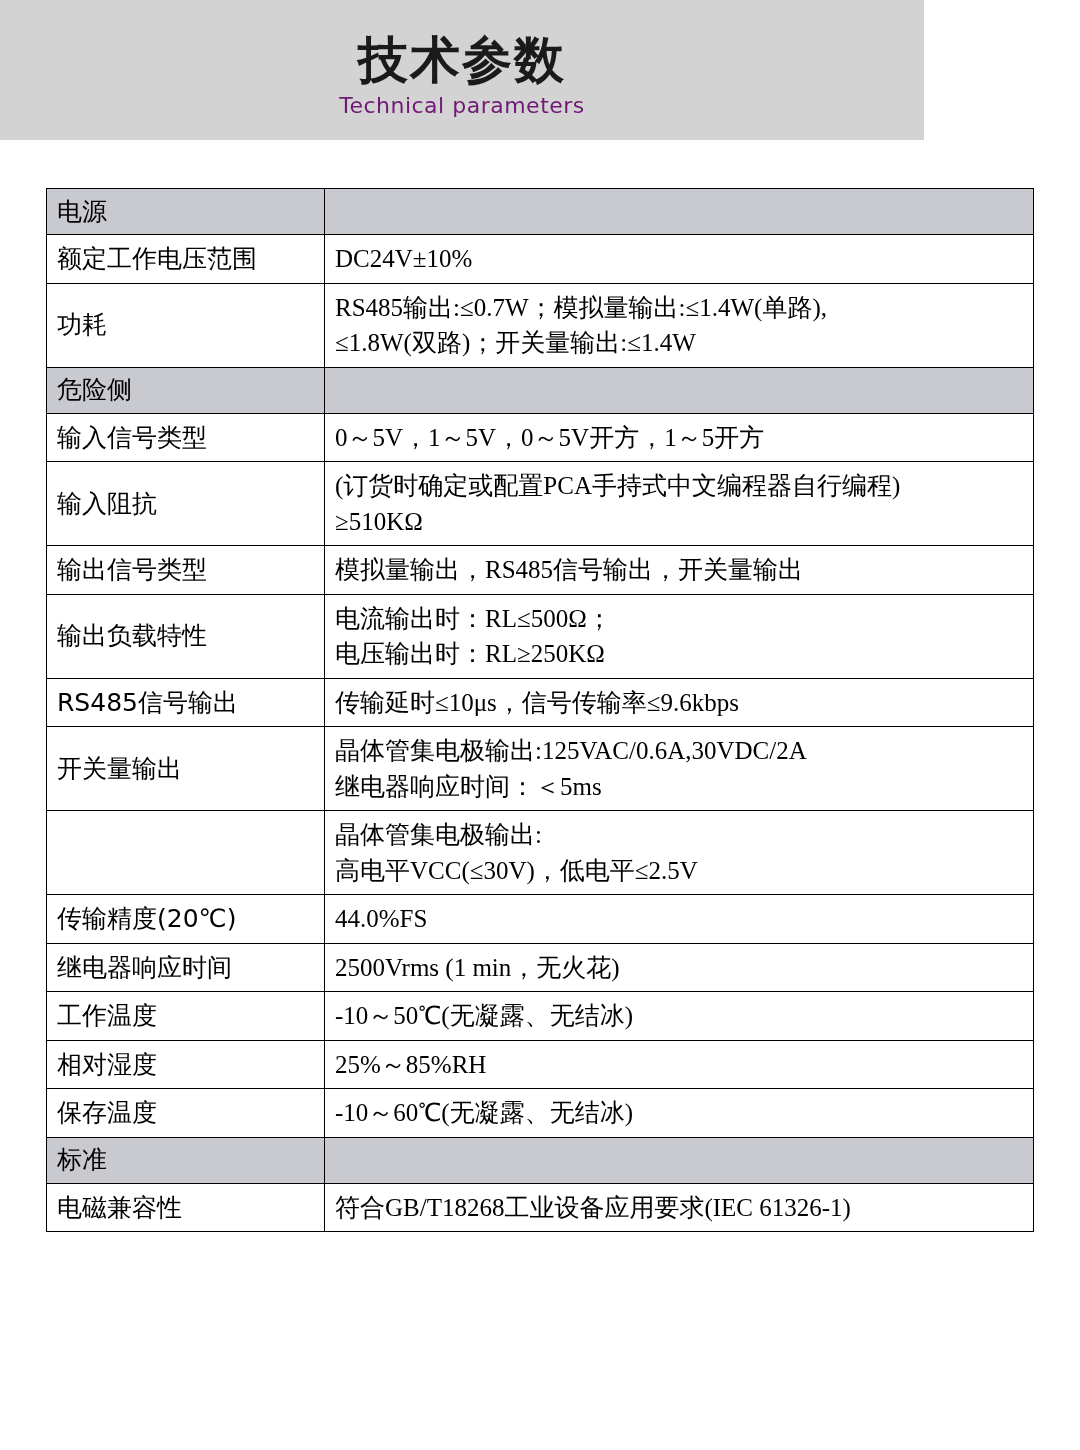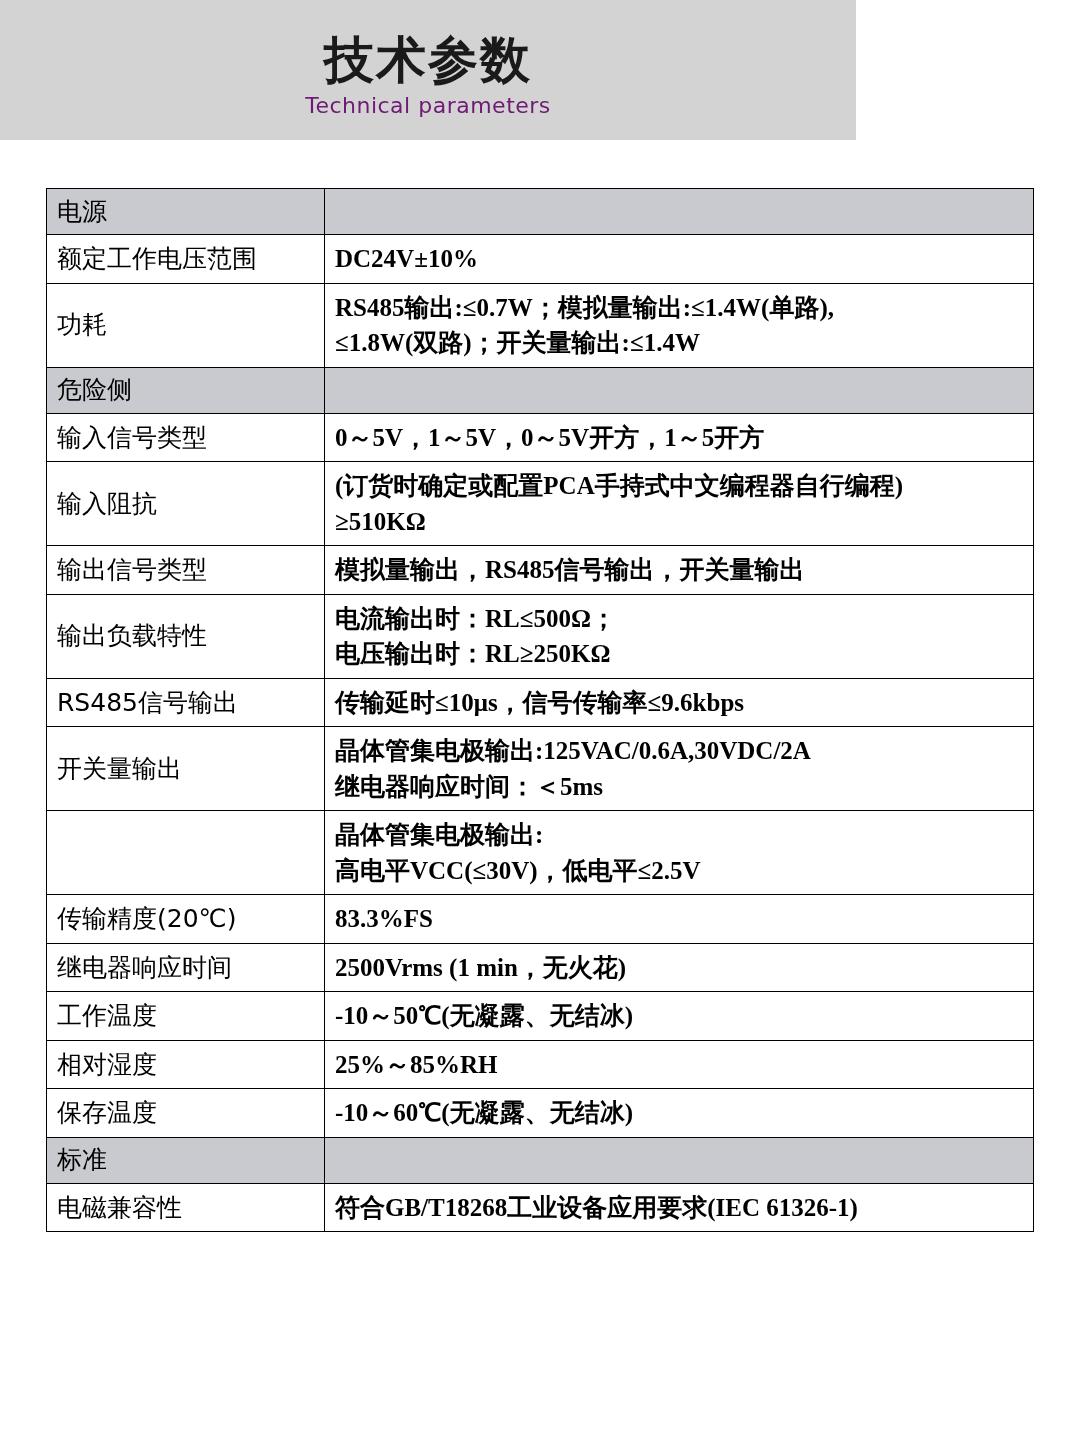--- a/index.html
+++ b/index.html
@@ -9,21 +9,21 @@
   body {
     width: 1080px;
     height: 1450px;
     background: #ffffff;
     font-family: "Liberation Serif", serif;
     color: #000000;
     overflow: hidden;
   }
 
   .header {
-    width: 856px;
+    width: 924px;
     height: 140px;
     background: #d3d3d3;
     display: flex;
     flex-direction: column;
     align-items: center;
     justify-content: center;
     box-sizing: border-box;
     padding-top: 10px;
   }
   .header-title-cn {
@@ -75,21 +75,20 @@
     height: 46px;
     padding-top: 2px;
     padding-bottom: 2px;
   }
   tr.section td.label {
     font-family: "DejaVu Sans", sans-serif;
   }
   .value-line {
     display: block;
     white-space: nowrap;
-    font-weight: bold;
   }
   .row-tall td { height: 56px; }
 </style>
 </head>
 <body>
 
 <div class="header">
   <div class="header-title-cn">技术参数</div>
   <div class="header-title-en">Technical parameters</div>
 </div>
@@ -160,21 +159,21 @@
         <tr class=" row-tall">
           <td class="label"></td>
           <td class="value">
             <span class="value-line">晶体管集电极输出:</span>
             <span class="value-line">高电平VCC(≤30V)，低电平≤2.5V</span>
           </td>
         </tr>
         <tr>
           <td class="label">传输精度(20℃)</td>
           <td class="value">
-            <span class="value-line">83.3%FS</span>
+            <span class="value-line">44.0%FS</span>
           </td>
         </tr>
         <tr>
           <td class="label">继电器响应时间</td>
           <td class="value">
             <span class="value-line">2500Vrms (1 min，无火花)</span>
           </td>
         </tr>
         <tr>
           <td class="label">工作温度</td>

